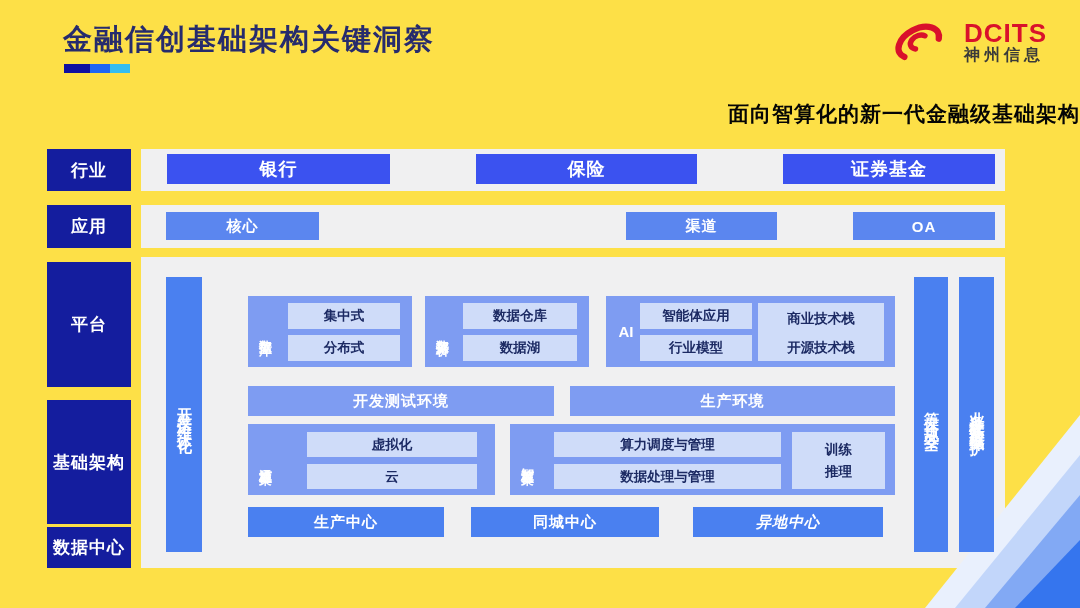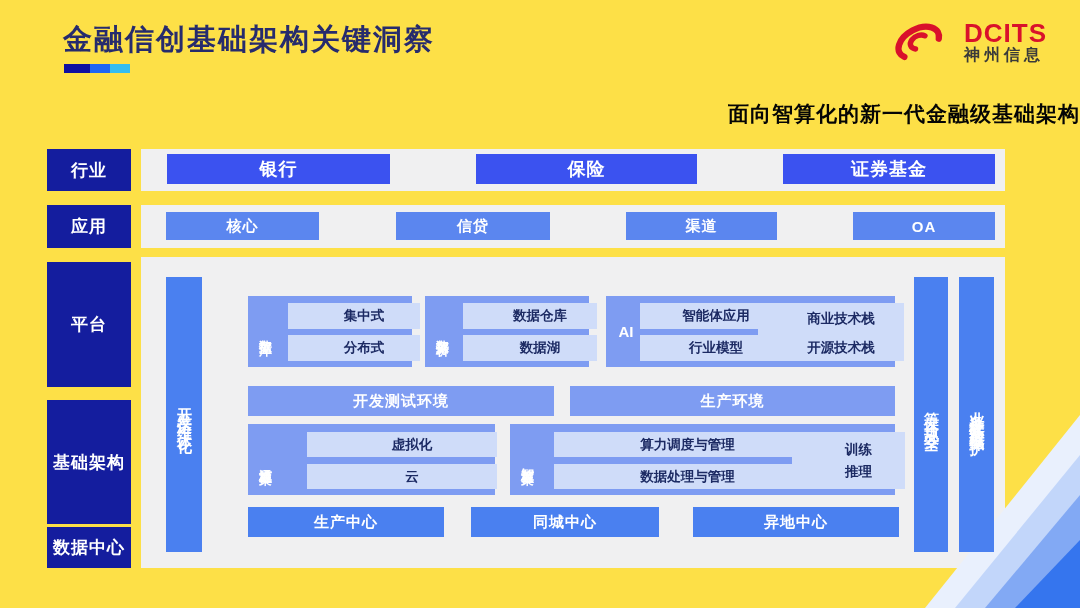--- a/index.html
+++ b/index.html
@@ -26,21 +26,21 @@
   .navy{background:#141d9e;color:#ffffff;font-weight:bold;font-size:17px;letter-spacing:1px;}
 
   
   .strip{background:#f0f0f1;}
 
   
   .b-royal{background:#3b52f0;color:#fff;font-weight:bold;font-size:18px;letter-spacing:1px;}
   .b-light{background:#5b86ef;color:#fff;font-weight:bold;font-size:15px;letter-spacing:1px;}
   .b-med{background:#4a80f0;color:#fff;font-weight:bold;font-size:15px;letter-spacing:1px;}
   .group{background:#7e9cf2;}
-  .inner{background:#cfdcf9;color:#1c2a63;font-weight:bold;font-size:13.5px;padding-left:20px;}
+  .inner{background:#cfdcf9;color:#1c2a63;font-weight:bold;font-size:13.5px;}
   .wrapbox span{display:inline-block;width:30px;text-align:center;word-break:break-all;line-height:1.6;}
 
   
   .vert{writing-mode:vertical-rl;text-orientation:upright;}
   .pillar{background:#4a80f0;color:#fff;font-weight:bold;font-size:15px;letter-spacing:5px;}
   .glabel{color:#fff;font-weight:bold;font-size:13px;letter-spacing:1px;}
   .ailabel{color:#fff;font-weight:bold;font-size:15px;}
 
   
   .deco{left:900px;top:400px;width:180px;height:208px;z-index:2;}
@@ -94,21 +94,20 @@
     <div class="t2"></div>
     <div class="t3"></div>
     <div class="t4"></div>
   </div>
 
   <div class="abs b-royal flexc z3" style="left:167px;top:154px;width:223px;height:30px;">银行</div>
   <div class="abs b-royal flexc z3" style="left:476px;top:154px;width:221px;height:30px;">保险</div>
   <div class="abs b-royal flexc z3" style="left:783px;top:154px;width:212px;height:30px;">证券基金</div>
 
   <div class="abs b-light flexc z3" style="left:166px;top:212px;width:153px;height:28px;">核心</div>
-  <div class="abs b-light flexc z3" style="left:396px;top:212px;width:154px;height:28px;">信贷</div>
   <div class="abs b-light flexc z3" style="left:626px;top:212px;width:151px;height:28px;">渠道</div>
   <div class="abs b-light flexc z3" style="left:853px;top:212px;width:142px;height:28px;">OA</div>
 
   <div class="abs pillar vert flexc z3" style="left:166px;top:277px;width:36px;height:275px;">开发运维一体化</div>
 
   <div class="abs group z3" style="left:248px;top:296px;width:164px;height:71px;">
     <div class="abs glabel vert flexc" style="left:4px;top:0;width:26px;height:71px;">数据库</div>
     <div class="abs inner flexc" style="left:40px;top:7px;width:112px;height:26px;">集中式</div>
     <div class="abs inner flexc" style="left:40px;top:39px;width:112px;height:26px;">分布式</div>
   </div>
@@ -140,18 +139,18 @@
     <div class="abs glabel vert flexc" style="left:4px;top:0;width:26px;height:71px;">智算框架</div>
     <div class="abs inner flexc" style="left:44px;top:8px;width:227px;height:25px;">算力调度与管理</div>
     <div class="abs inner flexc" style="left:44px;top:40px;width:227px;height:25px;">数据处理与管理</div>
     <div class="abs inner flexc wrapbox" style="left:282px;top:8px;width:93px;height:57px;">
       <span>训练推理</span>
     </div>
   </div>
 
   <div class="abs b-med flexc z3" style="left:248px;top:507px;width:196px;height:30px;">生产中心</div>
   <div class="abs b-med flexc z3" style="left:471px;top:507px;width:188px;height:30px;">同城中心</div>
-  <div class="abs b-med flexc z3" style="left:693px;top:507px;width:206px;height:30px;">异地中心</div>
+  <div class="abs b-med flexc z3" style="left:693px;top:507px;width:190px;height:30px;font-style:italic;">异地中心</div>
 
   <div class="abs pillar vert flexc z3" style="left:914px;top:277px;width:34px;height:275px;">等保合规安全</div>
   <div class="abs pillar vert flexc z3" style="left:959px;top:277px;width:35px;height:275px;letter-spacing:3px;">业务连续性及数据保护</div>
 
 </div>
 
 </body></html>

